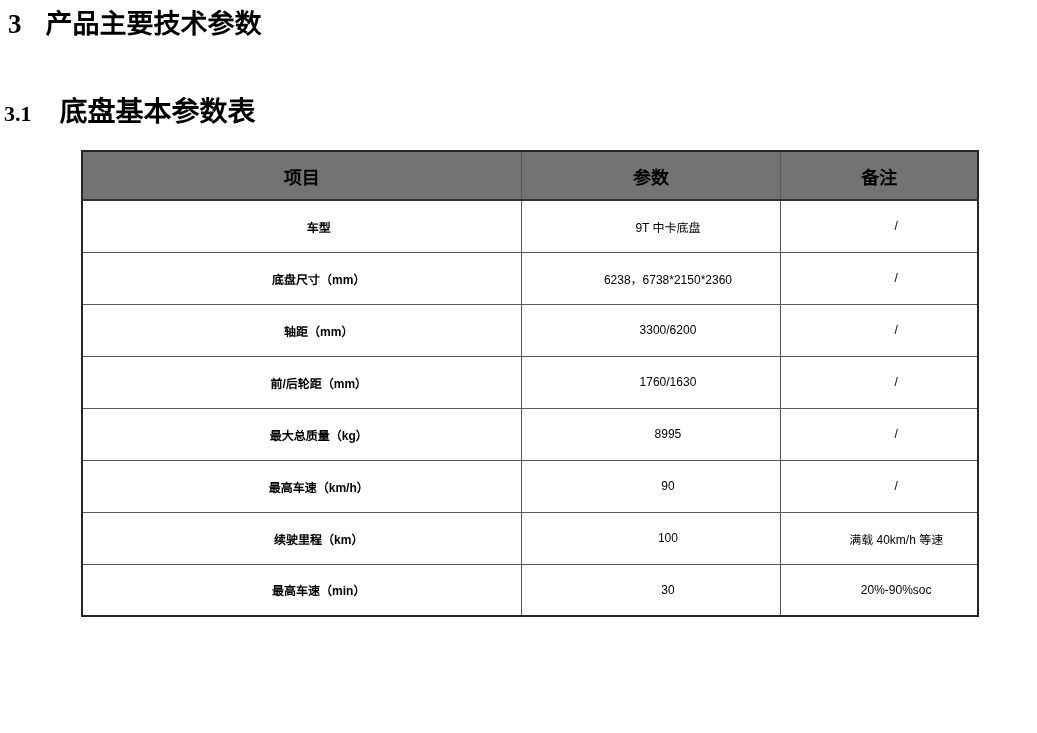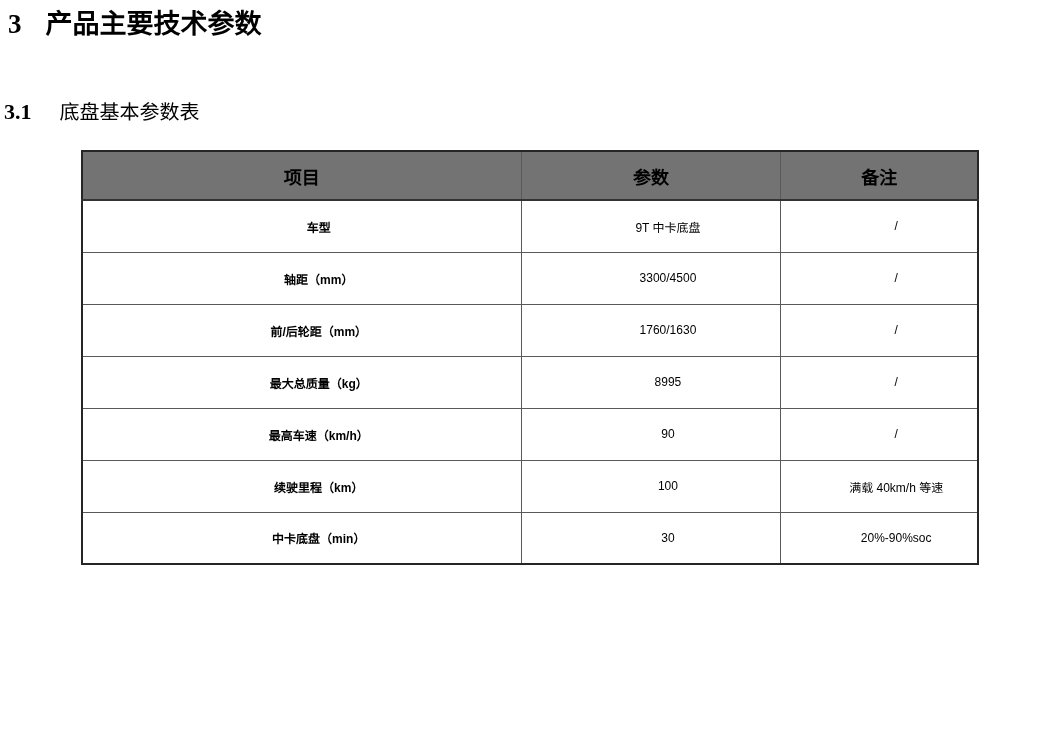--- a/index.html
+++ b/index.html
@@ -21,21 +21,21 @@
   .title .t-num { margin-right: 24px; }
 
   .section {
     position: absolute; left: 4px; top: 98px;
     font-size: 20px; line-height: 28px; white-space: nowrap;
   }
   .section .s-num {
     font-family: "Liberation Serif", "DejaVu Serif", serif;
     font-weight: bold; font-size: 22px; margin-right: 28px;
   }
-  .section .s-text { font-weight: normal; font-size: 20px; }
+  .section .s-text { font-weight: bold; font-size: 28px; }
 
   table.params {
     position: absolute; left: 81px; top: 150px;
     width: 898px;
     border-collapse: collapse;
     table-layout: fixed;
     border: 2px solid #262626;
   }
   .params th, .params td {
     border: 1px solid #595959;
@@ -85,22 +85,27 @@
         <th>备注</th>
       </tr>
     </thead>
     <tbody>
       <tr>
         <td class="c-item">车型</td>
         <td class="c-value">9T 中卡底盘</td>
         <td class="c-remark">/</td>
       </tr>
       <tr>
+        <td class="c-item">底盘尺寸（mm）</td>
+        <td class="c-value">6238，6738*2150*2360</td>
+        <td class="c-remark">/</td>
+      </tr>
+      <tr>
         <td class="c-item">轴距（mm）</td>
-        <td class="c-value">3300/4500</td>
+        <td class="c-value">3300/6200</td>
         <td class="c-remark">/</td>
       </tr>
       <tr>
         <td class="c-item">前/后轮距（mm）</td>
         <td class="c-value">1760/1630</td>
         <td class="c-remark">/</td>
       </tr>
       <tr>
         <td class="c-item">最大总质量（kg）</td>
         <td class="c-value">8995</td>
@@ -110,20 +115,20 @@
         <td class="c-item">最高车速（km/h）</td>
         <td class="c-value">90</td>
         <td class="c-remark">/</td>
       </tr>
       <tr>
         <td class="c-item">续驶里程（km）</td>
         <td class="c-value">100</td>
         <td class="c-remark">满载 40km/h 等速</td>
       </tr>
       <tr>
-        <td class="c-item">中卡底盘（min）</td>
+        <td class="c-item">最高车速（min）</td>
         <td class="c-value">30</td>
         <td class="c-remark">20%-90%soc</td>
       </tr>
     </tbody>
   </table>
 
 </div>
 
 </body></html>

